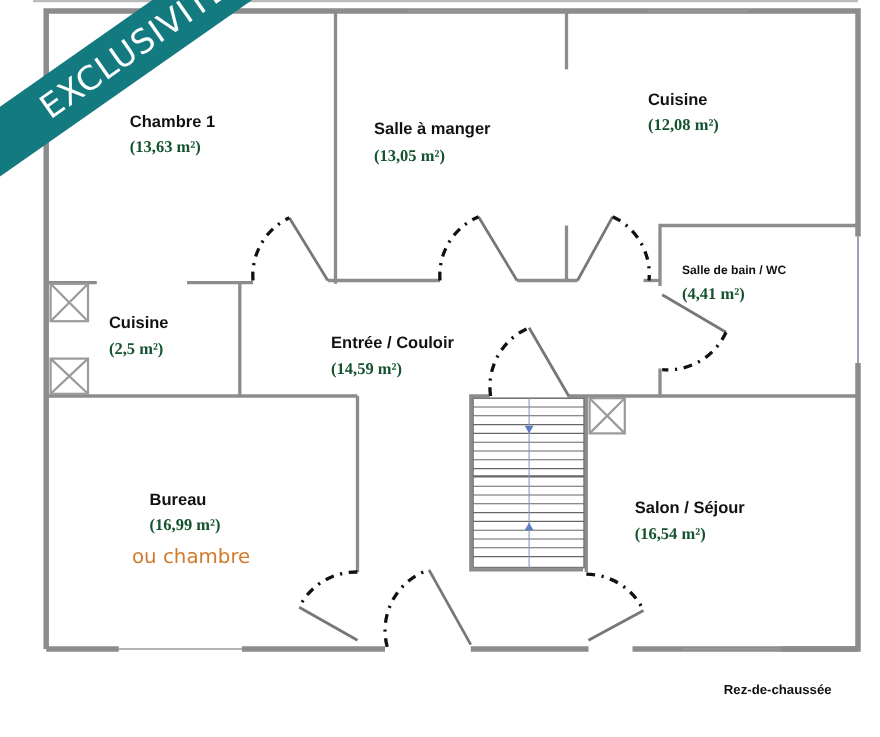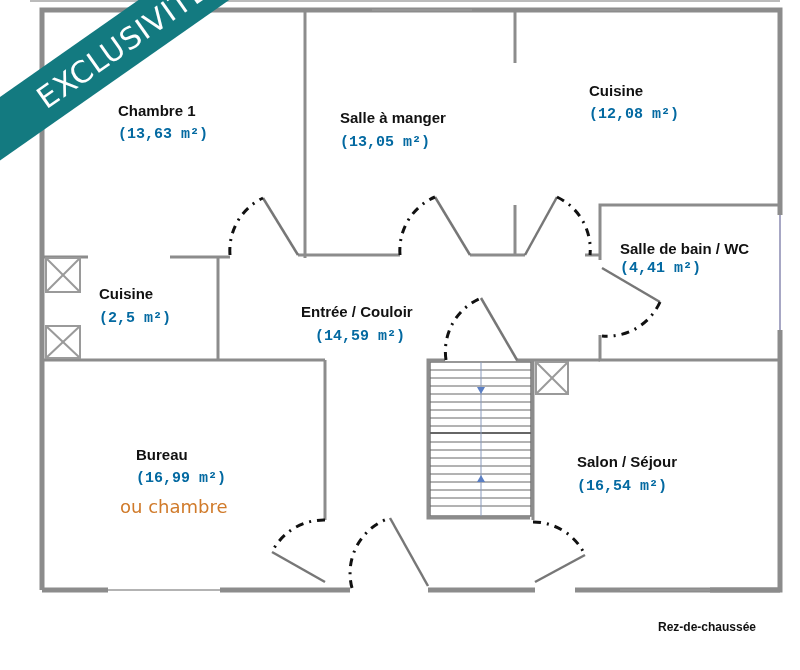--- a/index.html
+++ b/index.html
@@ -1,19 +1,19 @@
 <!DOCTYPE html>
 <html><head>
   <meta charset="utf-8">
   <style>
     html, body { margin: 0; padding: 0; background: #ffffff; }
     body { width: 800px; height: 670px; position: relative; overflow: hidden; font-family: "Liberation Sans", sans-serif; }
     #plan { position: absolute; left: 0; top: 0; width: 800px; height: 670px; }
     .room-label { position: absolute; font-family: "Liberation Sans", sans-serif; font-weight: bold; color: #111111; font-size: 15px; white-space: nowrap; }
-    .room-area { position: absolute; font-family: Liberation Mono, monospace; font-weight: bold; color: #0369a1; font-size: 15px; white-space: nowrap; }
+    .room-area { position: absolute; font-family: Liberation Serif, serif; font-weight: bold; color: #14532d; font-size: 15px; white-space: nowrap; }
     .room-note { position: absolute; font-family: "DejaVu Sans", sans-serif; color: #d07a2a; font-size: 18px; white-space: nowrap; }
     .caption { position: absolute; font-family: "Liberation Sans", sans-serif; font-weight: bold; font-size: 12px; color: #111111; }
     .banner { position: absolute; left: -60px; top: 40px; width: 360px; height: 52px; background: #137a80; transform: rotate(-35deg); transform-origin: 0 0; display: flex; align-items: center; justify-content: center; }
     .banner-wrap { position: absolute; left: 0; top: 0; width: 320px; height: 200px; overflow: hidden; }
     .banner-text { color: #ffffff; font-family: "DejaVu Sans", sans-serif; font-size: 30px; letter-spacing: 1px; font-weight: normal; }
   </style>
 </head>
 <body>
 
 <svg id="plan" viewBox="0 0 800 670" xmlns="http://www.w3.org/2000/svg">
@@ -129,28 +129,28 @@
 
 <div class="room-label" style="left:118px; top:102px;">Chambre 1</div>
 <div class="room-area" style="left:118px; top:126px;">(13,63 m²)</div>
 
 <div class="room-label" style="left:340px; top:109px;">Salle à manger</div>
 <div class="room-area" style="left:340px; top:134px;text-align:right;">(13,05 m²)</div>
 
 <div class="room-label" style="left:589px; top:82px;">Cuisine</div>
 <div class="room-area" style="left:589px; top:106px;">(12,08 m²)</div>
 
-<div class="room-label" style="left:620px; top:240px; font-size:15px;">Salle de bain / WC</div>
+<div class="room-label" style="left:620px; top:240px; font-size:11px;">Salle de bain / WC</div>
 <div class="room-area" style="left:620px; top:260px; font-size:15px;">(4,41 m²)</div>
 
 <div class="room-label" style="left:99px; top:285px;">Cuisine</div>
 <div class="room-area" style="left:99px; top:310px;">(2,5 m²)</div>
 
 <div class="room-label" style="left:301px; top:303px;">Entrée / Couloir</div>
-<div class="room-area" style="left:315px; top:328px;">(14,59 m²)</div>
+<div class="room-area" style="left:301px; top:328px;">(14,59 m²)</div>
 
 <div class="room-label" style="left:136px; top:446px;">Bureau</div>
 <div class="room-area" style="left:136px; top:470px;">(16,99 m²)</div>
 <div class="room-note" style="left:120px; top:496px;">ou chambre</div>
 
 <div class="room-label" style="left:577px; top:453px;">Salon / Séjour</div>
 <div class="room-area" style="left:577px; top:478px;">(16,54 m²)</div>
 
 <div class="caption" style="left:658px; top:620px;">Rez-de-chaussée</div>
 

